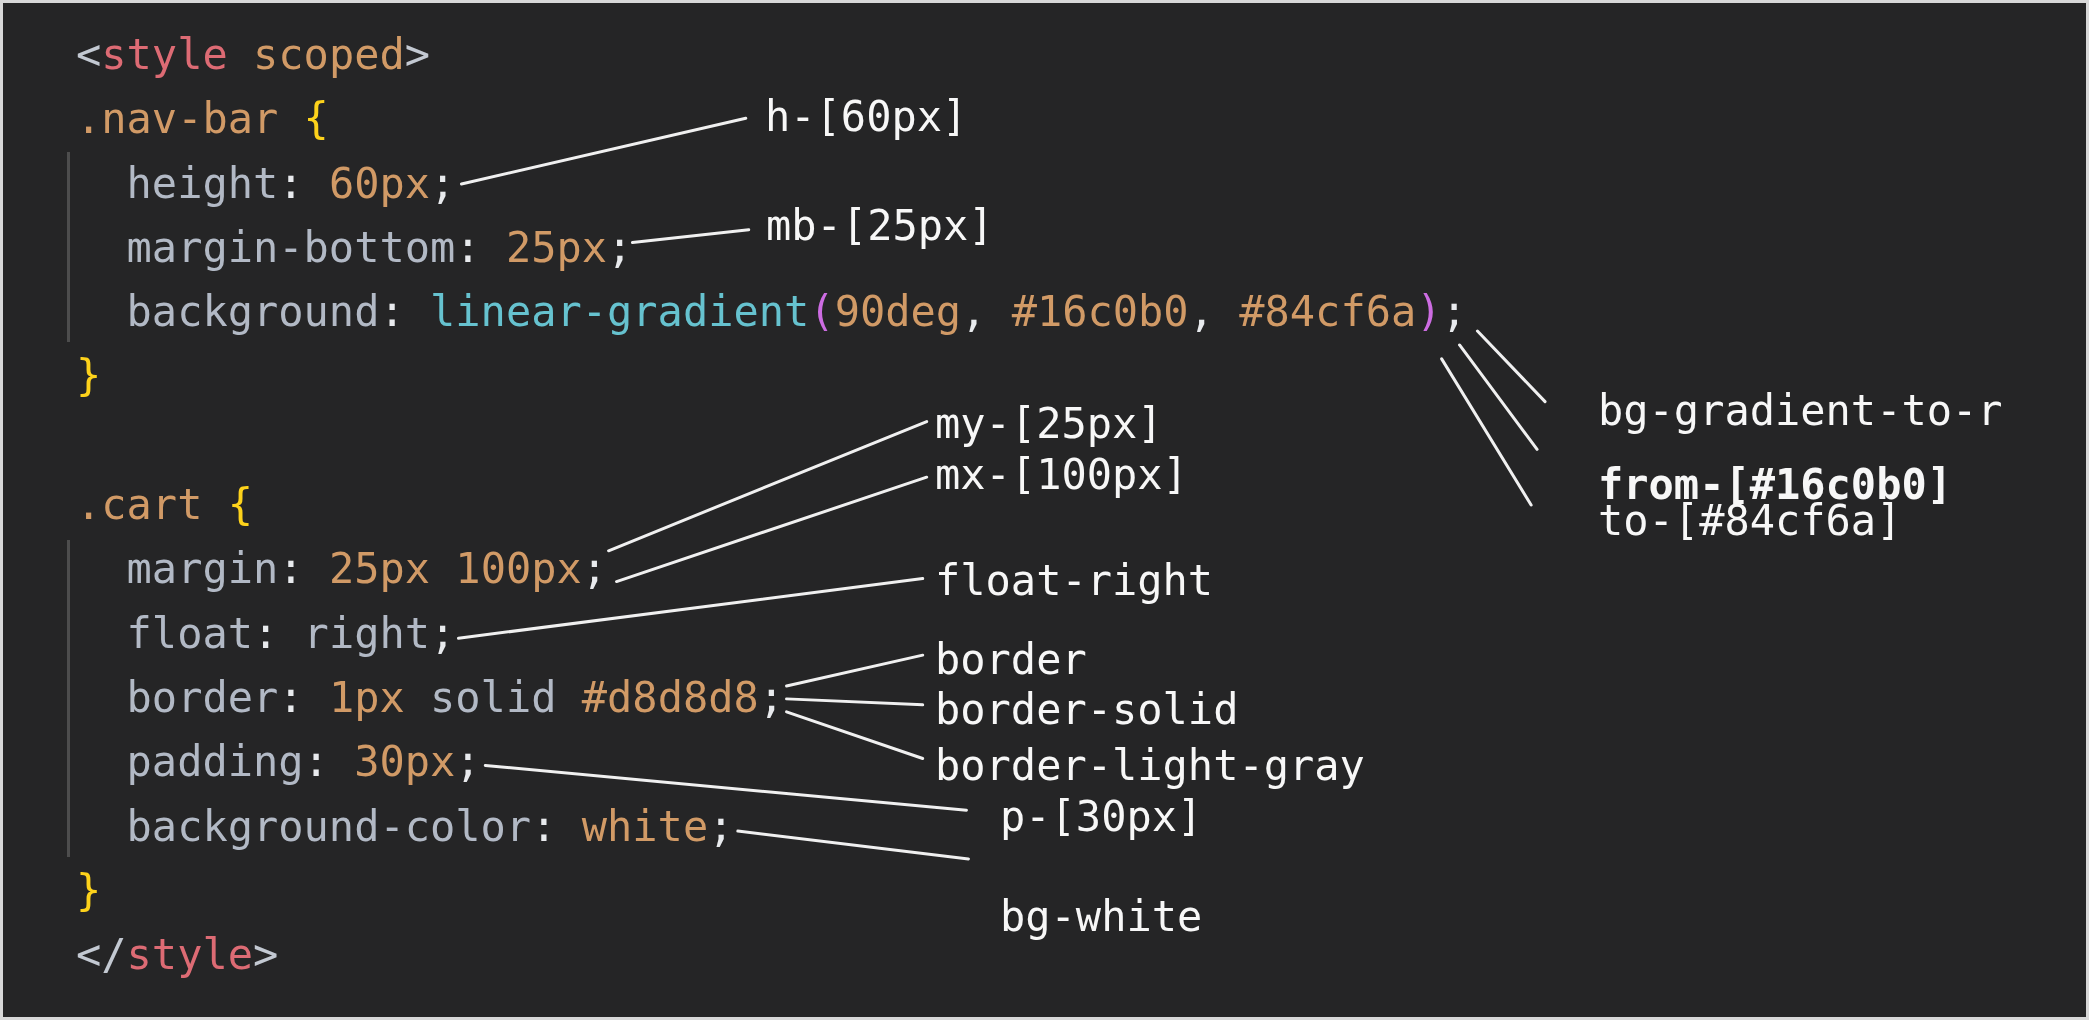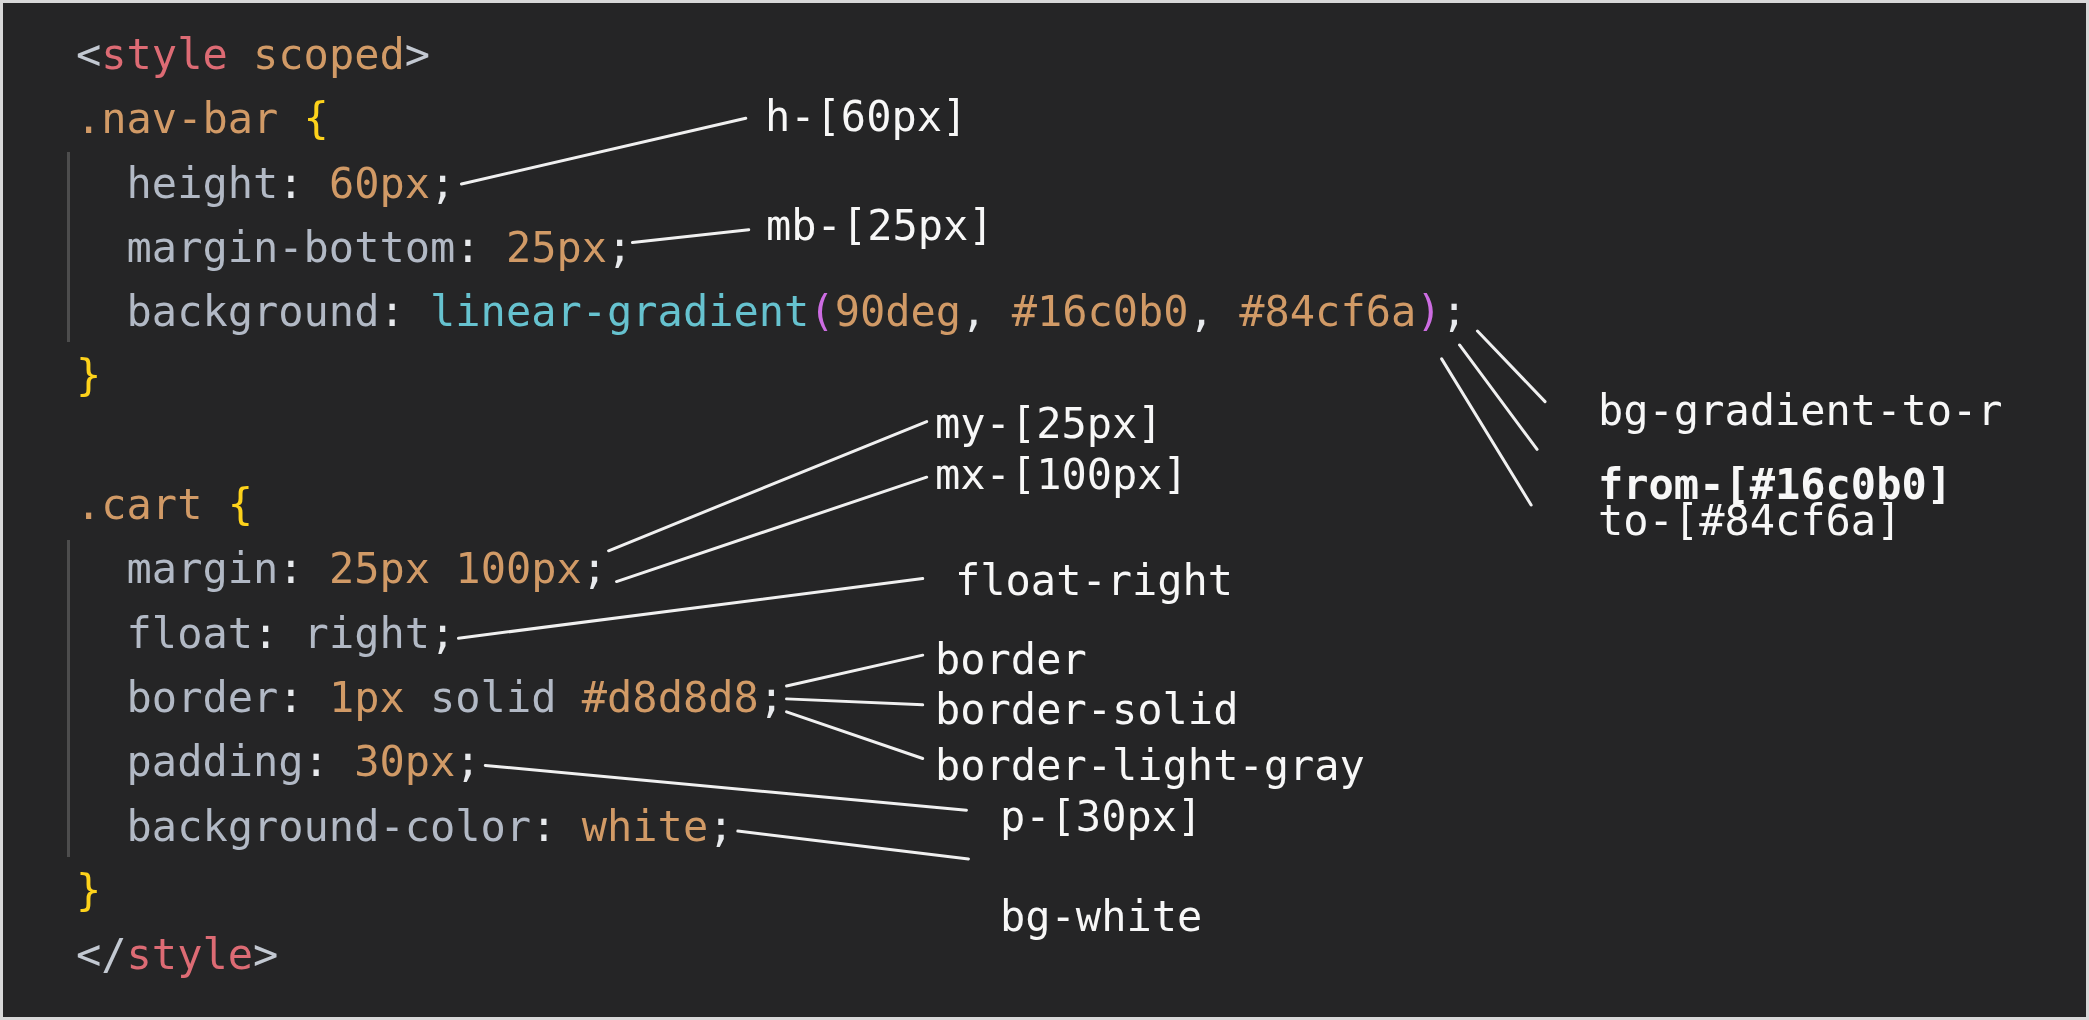--- a/index.html
+++ b/index.html
@@ -61,21 +61,21 @@
   <div id="guides">
       <div class="indent-guide" style="left: 64px; top: 149px; height: 190px; background: rgb(77, 77, 77);"></div>
       <div class="indent-guide" style="left: 64px; top: 537px; height: 317px; background: rgb(77, 77, 77);"></div>
     </div>
   <div id="code-block"><div class="code-line"><span style="color: rgb(195, 201, 210);">&lt;</span><span style="color: rgb(221, 107, 116);">style</span><span style="color: rgb(195, 201, 210);"> </span><span style="color: rgb(209, 154, 102);">scoped</span><span style="color: rgb(195, 201, 210);">&gt;</span></div><div class="code-line"><span style="color: rgb(209, 154, 102);">.nav-bar</span><span style="color: rgb(195, 201, 210);"> </span><span style="color: rgb(253, 210, 27);">{</span></div><div class="code-line"><span style="color: rgb(178, 185, 197);">  height</span><span style="color: rgb(232, 234, 237);">:</span><span style="color: rgb(178, 185, 197);"> </span><span style="color: rgb(209, 154, 102);">60px</span><span style="color: rgb(232, 234, 237);">;</span></div><div class="code-line"><span style="color: rgb(178, 185, 197);">  margin-bottom</span><span style="color: rgb(232, 234, 237);">:</span><span style="color: rgb(178, 185, 197);"> </span><span style="color: rgb(209, 154, 102);">25px</span><span style="color: rgb(232, 234, 237);">;</span></div><div class="code-line"><span style="color: rgb(178, 185, 197);">  background</span><span style="color: rgb(232, 234, 237);">:</span><span style="color: rgb(178, 185, 197);"> </span><span style="color: rgb(102, 194, 207);">linear-gradient</span><span style="color: rgb(205, 108, 226);">(</span><span style="color: rgb(209, 154, 102);">90deg</span><span style="color: rgb(232, 234, 237);">,</span><span style="color: rgb(178, 185, 197);"> </span><span style="color: rgb(209, 154, 102);">#16c0b0</span><span style="color: rgb(232, 234, 237);">,</span><span style="color: rgb(178, 185, 197);"> </span><span style="color: rgb(209, 154, 102);">#84cf6a</span><span style="color: rgb(205, 108, 226);">)</span><span style="color: rgb(232, 234, 237);">;</span></div><div class="code-line"><span style="color: rgb(253, 210, 27);">}</span></div><div class="code-line"><span style="color: rgb(178, 185, 197);"> </span></div><div class="code-line"><span style="color: rgb(209, 154, 102);">.cart</span><span style="color: rgb(195, 201, 210);"> </span><span style="color: rgb(253, 210, 27);">{</span></div><div class="code-line"><span style="color: rgb(178, 185, 197);">  margin</span><span style="color: rgb(232, 234, 237);">:</span><span style="color: rgb(178, 185, 197);"> </span><span style="color: rgb(209, 154, 102);">25px</span><span style="color: rgb(178, 185, 197);"> </span><span style="color: rgb(209, 154, 102);">100px</span><span style="color: rgb(232, 234, 237);">;</span></div><div class="code-line"><span style="color: rgb(178, 185, 197);">  float</span><span style="color: rgb(232, 234, 237);">:</span><span style="color: rgb(178, 185, 197);"> </span><span style="color: rgb(178, 185, 197);">right</span><span style="color: rgb(232, 234, 237);">;</span></div><div class="code-line"><span style="color: rgb(178, 185, 197);">  border</span><span style="color: rgb(232, 234, 237);">:</span><span style="color: rgb(178, 185, 197);"> </span><span style="color: rgb(209, 154, 102);">1px</span><span style="color: rgb(178, 185, 197);"> </span><span style="color: rgb(178, 185, 197);">solid</span><span style="color: rgb(178, 185, 197);"> </span><span style="color: rgb(209, 154, 102);">#d8d8d8</span><span style="color: rgb(232, 234, 237);">;</span></div><div class="code-line"><span style="color: rgb(178, 185, 197);">  padding</span><span style="color: rgb(232, 234, 237);">:</span><span style="color: rgb(178, 185, 197);"> </span><span style="color: rgb(209, 154, 102);">30px</span><span style="color: rgb(232, 234, 237);">;</span></div><div class="code-line"><span style="color: rgb(178, 185, 197);">  background-color</span><span style="color: rgb(232, 234, 237);">:</span><span style="color: rgb(178, 185, 197);"> </span><span style="color: rgb(209, 154, 102);">white</span><span style="color: rgb(232, 234, 237);">;</span></div><div class="code-line"><span style="color: rgb(253, 210, 27);">}</span></div><div class="code-line"><span style="color: rgb(195, 201, 210);">&lt;/</span><span style="color: rgb(221, 107, 116);">style</span><span style="color: rgb(195, 201, 210);">&gt;</span></div></div>
   <div id="annotations">
       <div class="annotation" style="left: 762px; top: 93px; color: rgb(247, 247, 247);">h-[60px]</div>
       <div class="annotation" style="left: 763px; top: 202px; color: rgb(247, 247, 247);">mb-[25px]</div>
       <div class="annotation" style="left: 932px; top: 400px; color: rgb(247, 247, 247);">my-[25px]</div>
       <div class="annotation" style="left: 932px; top: 451px; color: rgb(247, 247, 247);">mx-[100px]</div>
-      <div class="annotation" style="left: 932px; top: 557px; color: rgb(247, 247, 247); margin-left: 20px;">float-right</div>
+      <div class="annotation" style="left: 932px; top: 557px; color: rgb(247, 247, 247);">float-right</div>
       <div class="annotation" style="left: 932px; top: 636px; color: rgb(247, 247, 247);">border</div>
       <div class="annotation" style="left: 932px; top: 686px; color: rgb(247, 247, 247);">border-solid</div>
       <div class="annotation" style="left: 932px; top: 742px; color: rgb(247, 247, 247);">border-light-gray</div>
       <div class="annotation" style="left: 997px; top: 793px; color: rgb(247, 247, 247);">p-[30px]</div>
       <div class="annotation" style="left: 997px; top: 893px; color: rgb(247, 247, 247);">bg-white</div>
       <div class="annotation" style="left: 1595px; top: 387px; color: rgb(247, 247, 247);">bg-gradient-to-r</div>
       <div class="annotation" style="left: 1595px; top: 461px; color: rgb(247, 247, 247); font-weight: bold;">from-[#16c0b0]</div>
       <div class="annotation" style="left: 1595px; top: 497px; color: rgb(247, 247, 247);">to-[#84cf6a]</div>
     </div>
 </div>

